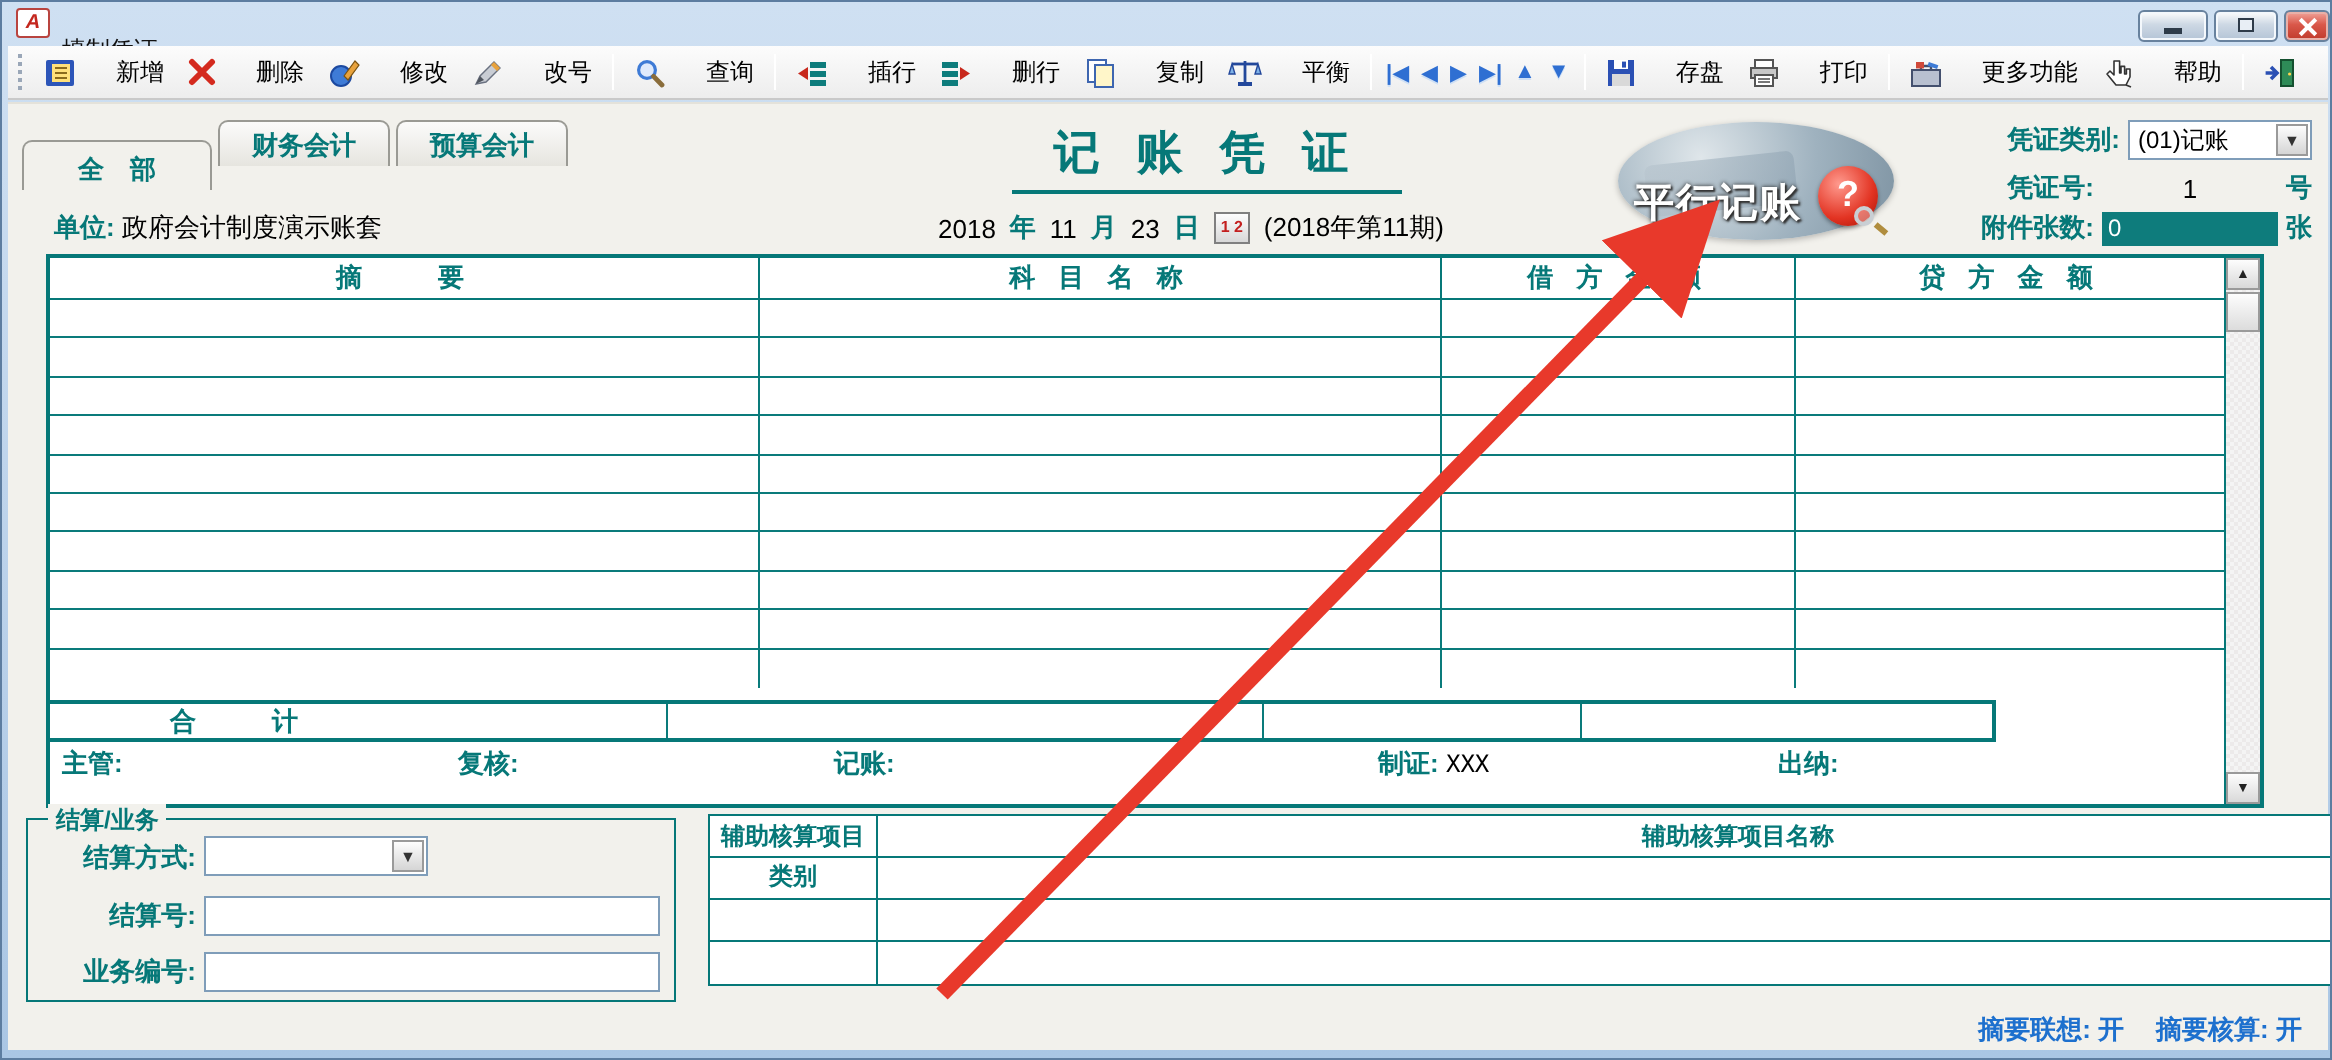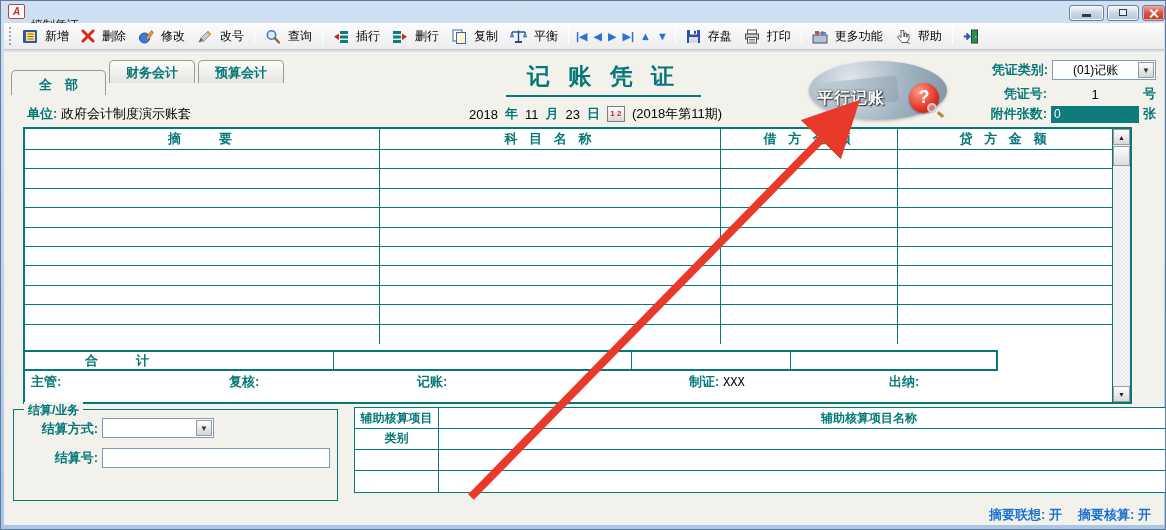--- a/index.html
+++ b/index.html
@@ -19,56 +19,56 @@
   .glyph-restore{position:absolute;left:50%;top:50%;width:8px;height:7px;margin:-4px 0 0 -4px;border:1px solid #2e3b49;background:#e8eef5;}
   .glyph-x{position:absolute;left:50%;top:50%;width:11px;height:11px;margin:-5px 0 0 -6px;}
   .glyph-x i{position:absolute;left:5px;top:0;width:2px;height:11px;background:#fff;}
   .glyph-x i:first-child{transform:rotate(45deg);}
   .glyph-x i:last-child{transform:rotate(-45deg);}
   
   .toolbar{position:absolute;left:3px;top:22px;width:1160px;height:27px;
     background:linear-gradient(#fcfcfc,#ededed);border-bottom:1px solid #c9c9c9;
     display:flex;align-items:center;padding-left:4px;}
   .gripper{width:3px;height:18px;border-left:2px dotted #9aa7b8;margin:0 4px 0 1px;}
-  .tbtn{display:flex;align-items:center;gap:7px;padding:2px 5px;font-size:12px;color:#000;
+  .tbtn{display:flex;align-items:center;gap:20px;padding:2px 5px;font-size:12px;color:#000;
     border:1px solid transparent;border-radius:2px;cursor:default;white-space:nowrap;}
   .tsep{width:1px;height:18px;background:#c4c4c4;border-right:1px solid #fff;margin:0 4px;}
   .tbtn svg{display:block;}
   .navbtn{font-size:11px;color:#2f6fd2;padding:2px 3px;font-weight:bold;text-shadow:0 1px 0 #cfe0f5;}
   
   .client{position:absolute;left:3px;top:50px;width:1160px;height:474px;background:#f2f1ec;border-top:1px solid #e4e2da;}
   
   .tabs{position:absolute;left:10px;top:57px;height:25px;display:flex;}
   .tab{height:23px;margin-top:2px;padding:3px 16px 0;font-size:13px;font-weight:bold;color:#067878;
     background:linear-gradient(#fbfbfa,#e6e5df);border:1px solid #9a9a94;border-bottom:none;
     border-radius:5px 5px 0 0;margin-right:3px;text-align:center;}
   .tab.active{height:25px;margin-top:12px;background:#f2f1ec;position:relative;z-index:2;padding-top:5px;min-width:95px;}
   
   .voucher-title{position:absolute;left:505px;top:60px;width:195px;text-align:center;
     font-size:23px;font-weight:bold;color:#067878;letter-spacing:6px;
     border-bottom:2px solid #067878;padding-bottom:3px;}
   .hdr-label{font-size:13px;font-weight:bold;color:#067878;}
   .hdr-val{font-size:13px;color:#000;}
   .row-type{position:absolute;left:940px;top:59px;width:215px;display:flex;align-items:center;justify-content:flex-end;gap:4px;}
-  .combo{width:104px;height:20px;background:#fff;border:1px solid #7f9db9;display:flex;align-items:center;position:relative;font-size:12px;padding-left:20px;}
+  .combo{width:92px;height:20px;background:#fff;border:1px solid #7f9db9;display:flex;align-items:center;position:relative;font-size:12px;padding-left:4px;}
   .combo .arrowbox{position:absolute;right:1px;top:1px;width:16px;height:16px;background:linear-gradient(#fdfdfd,#d5d5d5);border:1px solid #9a9a9a;font-size:8px;line-height:15px;text-align:center;color:#333;}
   .row-no{position:absolute;left:940px;top:84px;width:215px;display:flex;align-items:center;justify-content:flex-end;gap:4px;}
   .vno{width:88px;text-align:center;font-size:13px;color:#000;}
   .row-att{position:absolute;left:930px;top:104px;width:225px;display:flex;align-items:center;justify-content:flex-end;gap:4px;}
   .att-field{width:88px;height:17px;background:#0e7c7c;color:#fff;font-size:12px;padding-left:3px;line-height:17px;}
   .unit-row{position:absolute;left:26px;top:104px;font-size:13px;}
   .date-row{position:absolute;left:468px;top:104px;font-size:13px;display:flex;align-items:center;gap:7px;}
   .cal-btn{width:18px;height:16px;border:1px solid #808080;background:linear-gradient(#fdfdfd,#d8d8d8);
     font-size:8px;color:#c31f1f;text-align:center;line-height:14px;font-weight:bold;}
   
   .badge{position:absolute;left:808px;top:60px;width:138px;height:59px;border-radius:50%;
     background:radial-gradient(circle at 30% 30%,#dfe6ea,#9fb2bf 55%,#7e93a2),
                linear-gradient(135deg,#c8d3da,#8fa2b0);overflow:visible;box-shadow:0 1px 3px rgba(0,0,0,.25);}
   .badge-stripe{position:absolute;left:14px;top:18px;width:75px;height:26px;background:linear-gradient(120deg,#b9c6cf,#8fa3b2);transform:rotate(-6deg);border-radius:4px;opacity:.7;}
-  .badge-text{position:absolute;left:8px;top:27px;font-size:16px;font-weight:bold;color:#fff;
+  .badge-text{position:absolute;left:8px;top:27px;font-size:20px;font-weight:bold;color:#fff;
     text-shadow:1px 1px 1px #333,0 0 2px #222;letter-spacing:1px;}
   .qball{position:absolute;left:100px;top:22px;width:30px;height:30px;border-radius:50%;
     background:radial-gradient(circle at 35% 30%,#ff9a8e,#e23322 60%,#a31205);
     color:#fff;font-size:18px;font-weight:bold;text-align:center;line-height:29px;box-shadow:0 1px 2px rgba(0,0,0,.4);}
   .mini-mag{position:absolute;left:118px;top:42px;width:10px;height:10px;border:2px solid #c9cfd4;border-radius:50%;background:rgba(255,255,255,.35);}
   .mini-mag i{position:absolute;left:8px;top:8px;width:7px;height:3px;background:#b08d3e;transform:rotate(40deg);}
   
   .grid{position:absolute;left:22px;top:126px;width:1109px;height:277px;border:2px solid #067878;background:#fff;display:flex;}
   .grid-main{flex:1;display:flex;flex-direction:column;}
   .g-hrow{display:flex;height:21px;border-bottom:1px solid #067878;}
@@ -412,20 +412,24 @@
     <div class="f-row" style="top:8px;align-items:flex-end;">
       <div class="f-label">结算方式:</div>
       <div class="sunken f-combo">
         <span class="arrowbox" style="position:absolute;right:1px;top:1px;width:16px;height:16px;background:linear-gradient(#fdfdfd,#d5d5d5);border:1px solid #9a9a9a;font-size:8px;line-height:15px;text-align:center;color:#333;">▼</span>
       </div>
     </div>
     <div class="f-row" style="top:38px;">
       <div class="f-label">结算号:</div>
       <div class="sunken f-input"><input class="raw" type="text" style=""></div>
     </div>
+    <div class="f-row" style="top:66px;">
+      <div class="f-label">业务编号:</div>
+      <div class="sunken f-input"><input class="raw" type="text" style=""></div>
+    </div>
   </div>
 
   <div class="aux">
     <div class="aux-hrow">
       <div class="aux-h aux-c1">辅助核算项目类别</div>
       <div class="aux-h aux-c2">辅助核算项目名称</div>
     </div>
     <div class="aux-row">
         <div class="aux-c1"></div>
         <div class="aux-c2"></div>

